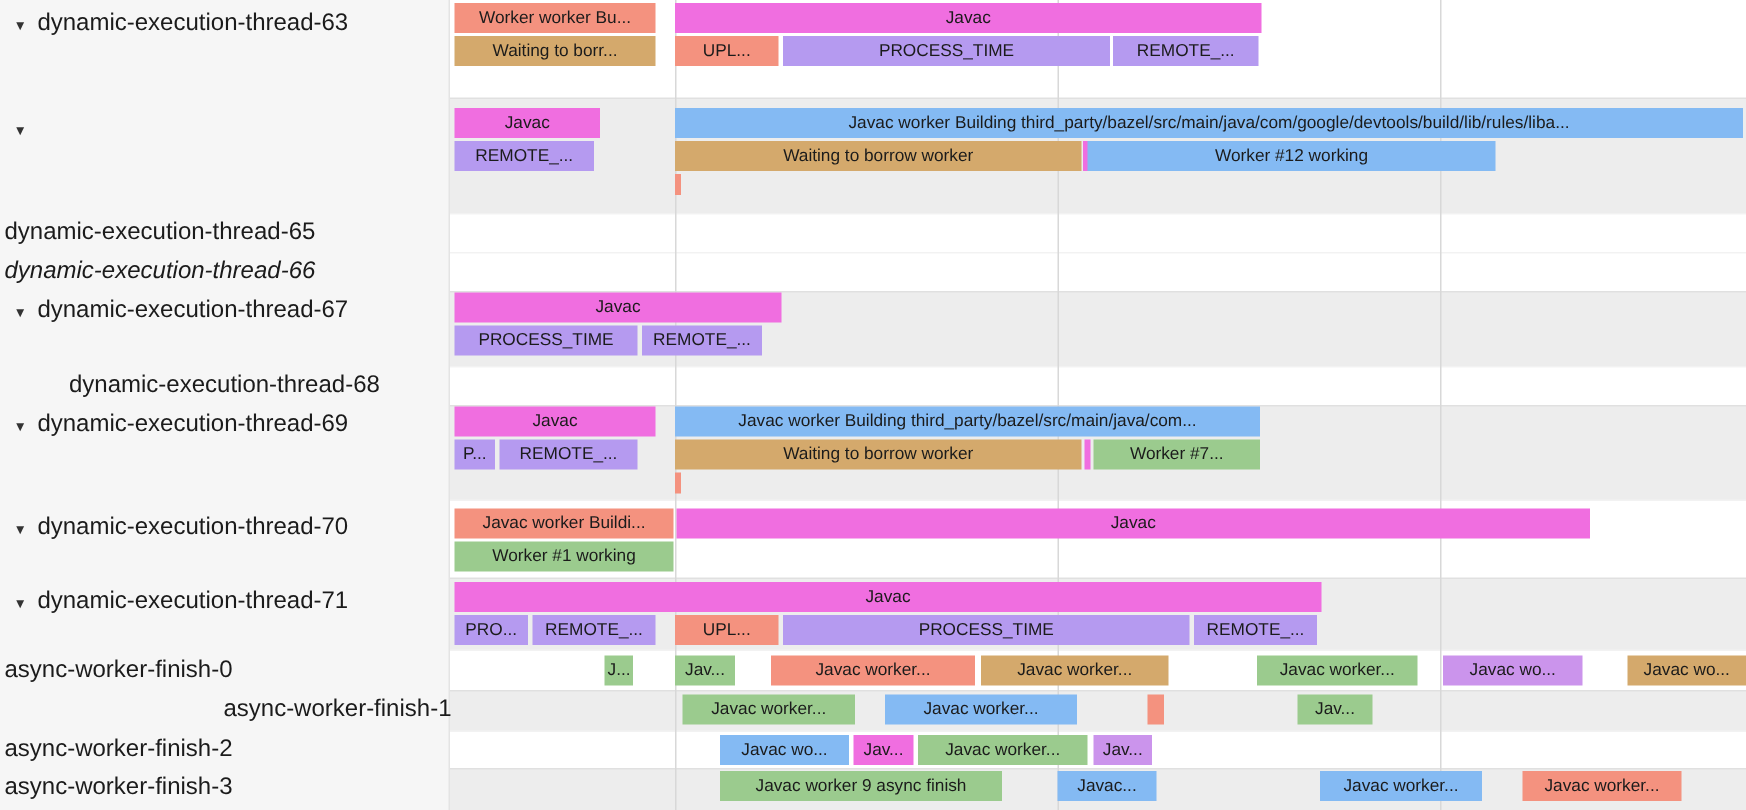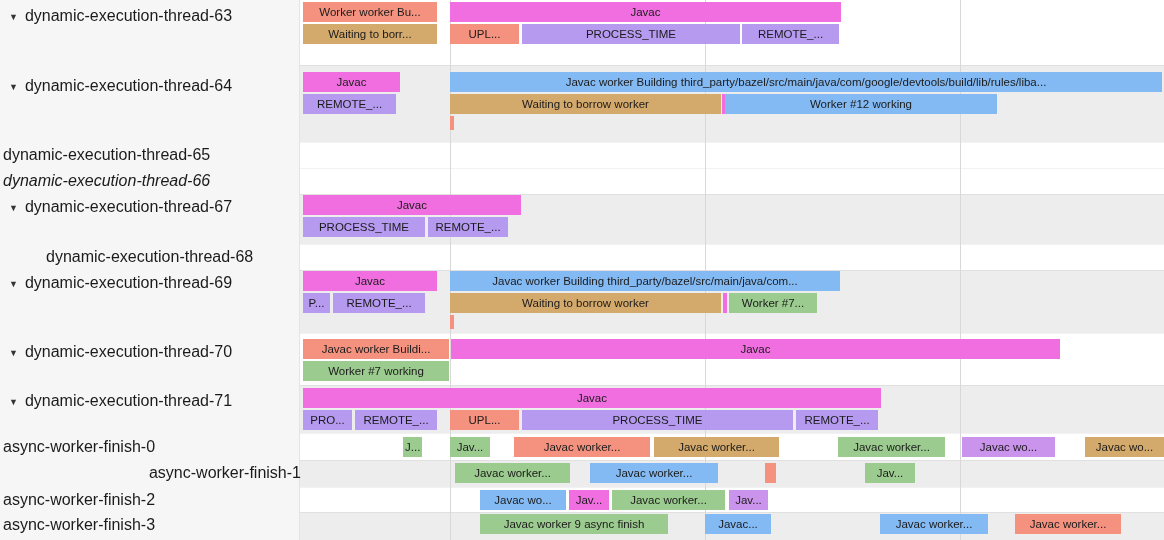--- a/index.html
+++ b/index.html
@@ -44,21 +44,20 @@
         <div class="bar" style="left: 303px; width: 134px; top: 2px; background: rgb(244, 146, 127);">Worker worker Bu...</div>
         <div class="bar" style="left: 450px; width: 391px; top: 2px; background: rgb(240, 110, 224);">Javac</div>
         <div class="bar" style="left: 303px; width: 134px; top: 24px; background: rgb(212, 169, 108);">Waiting to borr...</div>
         <div class="bar" style="left: 450px; width: 69px; top: 24px; background: rgb(244, 146, 127);">UPL...</div>
         <div class="bar" style="left: 522px; width: 218px; top: 24px; background: rgb(181, 154, 240);">PROCESS_TIME</div>
         <div class="bar" style="left: 742px; width: 97px; top: 24px; background: rgb(181, 154, 240);">REMOTE_...</div>
       </div>
       <div class="track shaded" style="height: 77px;">
         <div class="track-label" style="top: 10px;">
           <span class="arrow">▼</span>
-          <span>dynamic-execution-thread-64</span>
         </div>
         <div class="bar" style="left: 303px; width: 97px; top: 7px; background: rgb(240, 110, 224);">Javac</div>
         <div class="bar" style="left: 450px; width: 712px; top: 7px; background: rgb(132, 186, 243);">Javac worker Building third_party/bazel/src/main/java/com/google/devtools/build/lib/rules/liba...</div>
         <div class="bar" style="left: 303px; width: 93px; top: 29px; background: rgb(181, 154, 240);">REMOTE_...</div>
         <div class="bar" style="left: 450px; width: 271px; top: 29px; background: rgb(212, 169, 108);">Waiting to borrow worker</div>
         <div class="bar" style="left: 722px; width: 2px; top: 29px; background: rgb(240, 110, 224);"></div>
         <div class="bar" style="left: 725px; width: 272px; top: 29px; background: rgb(132, 186, 243);">Worker #12 working</div>
         <div class="bar" style="left: 450px; width: 2px; top: 51px; height: 14px; background: rgb(244, 146, 127);"></div>
       </div>
       <div class="track" style="height: 26px;">
@@ -89,31 +88,31 @@
         <div class="track-label" style="top: 2px;">
           <span class="arrow">▼</span>
           <span>dynamic-execution-thread-69</span>
         </div>
         <div class="bar" style="left: 303px; width: 134px; top: 1px; background: rgb(240, 110, 224);">Javac</div>
         <div class="bar" style="left: 450px; width: 390px; top: 1px; background: rgb(132, 186, 243);">Javac worker Building third_party/bazel/src/main/java/com...</div>
         <div class="bar" style="left: 303px; width: 27px; top: 23px; background: rgb(181, 154, 240);">P...</div>
         <div class="bar" style="left: 333px; width: 92px; top: 23px; background: rgb(181, 154, 240);">REMOTE_...</div>
         <div class="bar" style="left: 450px; width: 271px; top: 23px; background: rgb(212, 169, 108);">Waiting to borrow worker</div>
         <div class="bar" style="left: 723px; width: 4px; top: 23px; background: rgb(240, 110, 224);"></div>
-        <div class="bar" style="left: 729px; width: 88px; top: 23px; background: rgb(155, 203, 142);">Worker #7...</div>
+        <div class="bar" style="left: 729px; width: 111px; top: 23px; background: rgb(155, 203, 142);">Worker #7...</div>
         <div class="bar" style="left: 450px; width: 2px; top: 45px; height: 14px; background: rgb(244, 146, 127);"></div>
       </div>
       <div class="track" style="height: 52px;">
         <div class="track-label" style="top: 8px;">
           <span class="arrow">▼</span>
           <span>dynamic-execution-thread-70</span>
         </div>
         <div class="bar" style="left: 303px; width: 146px; top: 6px; background: rgb(244, 146, 127);">Javac worker Buildi...</div>
         <div class="bar" style="left: 451px; width: 609px; top: 6px; background: rgb(240, 110, 224);">Javac</div>
-        <div class="bar" style="left: 303px; width: 146px; top: 28px; background: rgb(155, 203, 142);">Worker #7 working</div>
+        <div class="bar" style="left: 303px; width: 146px; top: 28px; background: rgb(155, 203, 142);">Worker #1 working</div>
       </div>
       <div class="track shaded" style="height: 48px;">
         <div class="track-label" style="top: 5px;">
           <span class="arrow">▼</span>
           <span>dynamic-execution-thread-71</span>
         </div>
         <div class="bar" style="left: 303px; width: 578px; top: 3px; background: rgb(240, 110, 224);">Javac</div>
         <div class="bar" style="left: 303px; width: 49px; top: 25px; background: rgb(181, 154, 240);">PRO...</div>
         <div class="bar" style="left: 355px; width: 82px; top: 25px; background: rgb(181, 154, 240);">REMOTE_...</div>
         <div class="bar" style="left: 450px; width: 69px; top: 25px; background: rgb(244, 146, 127);">UPL...</div>

